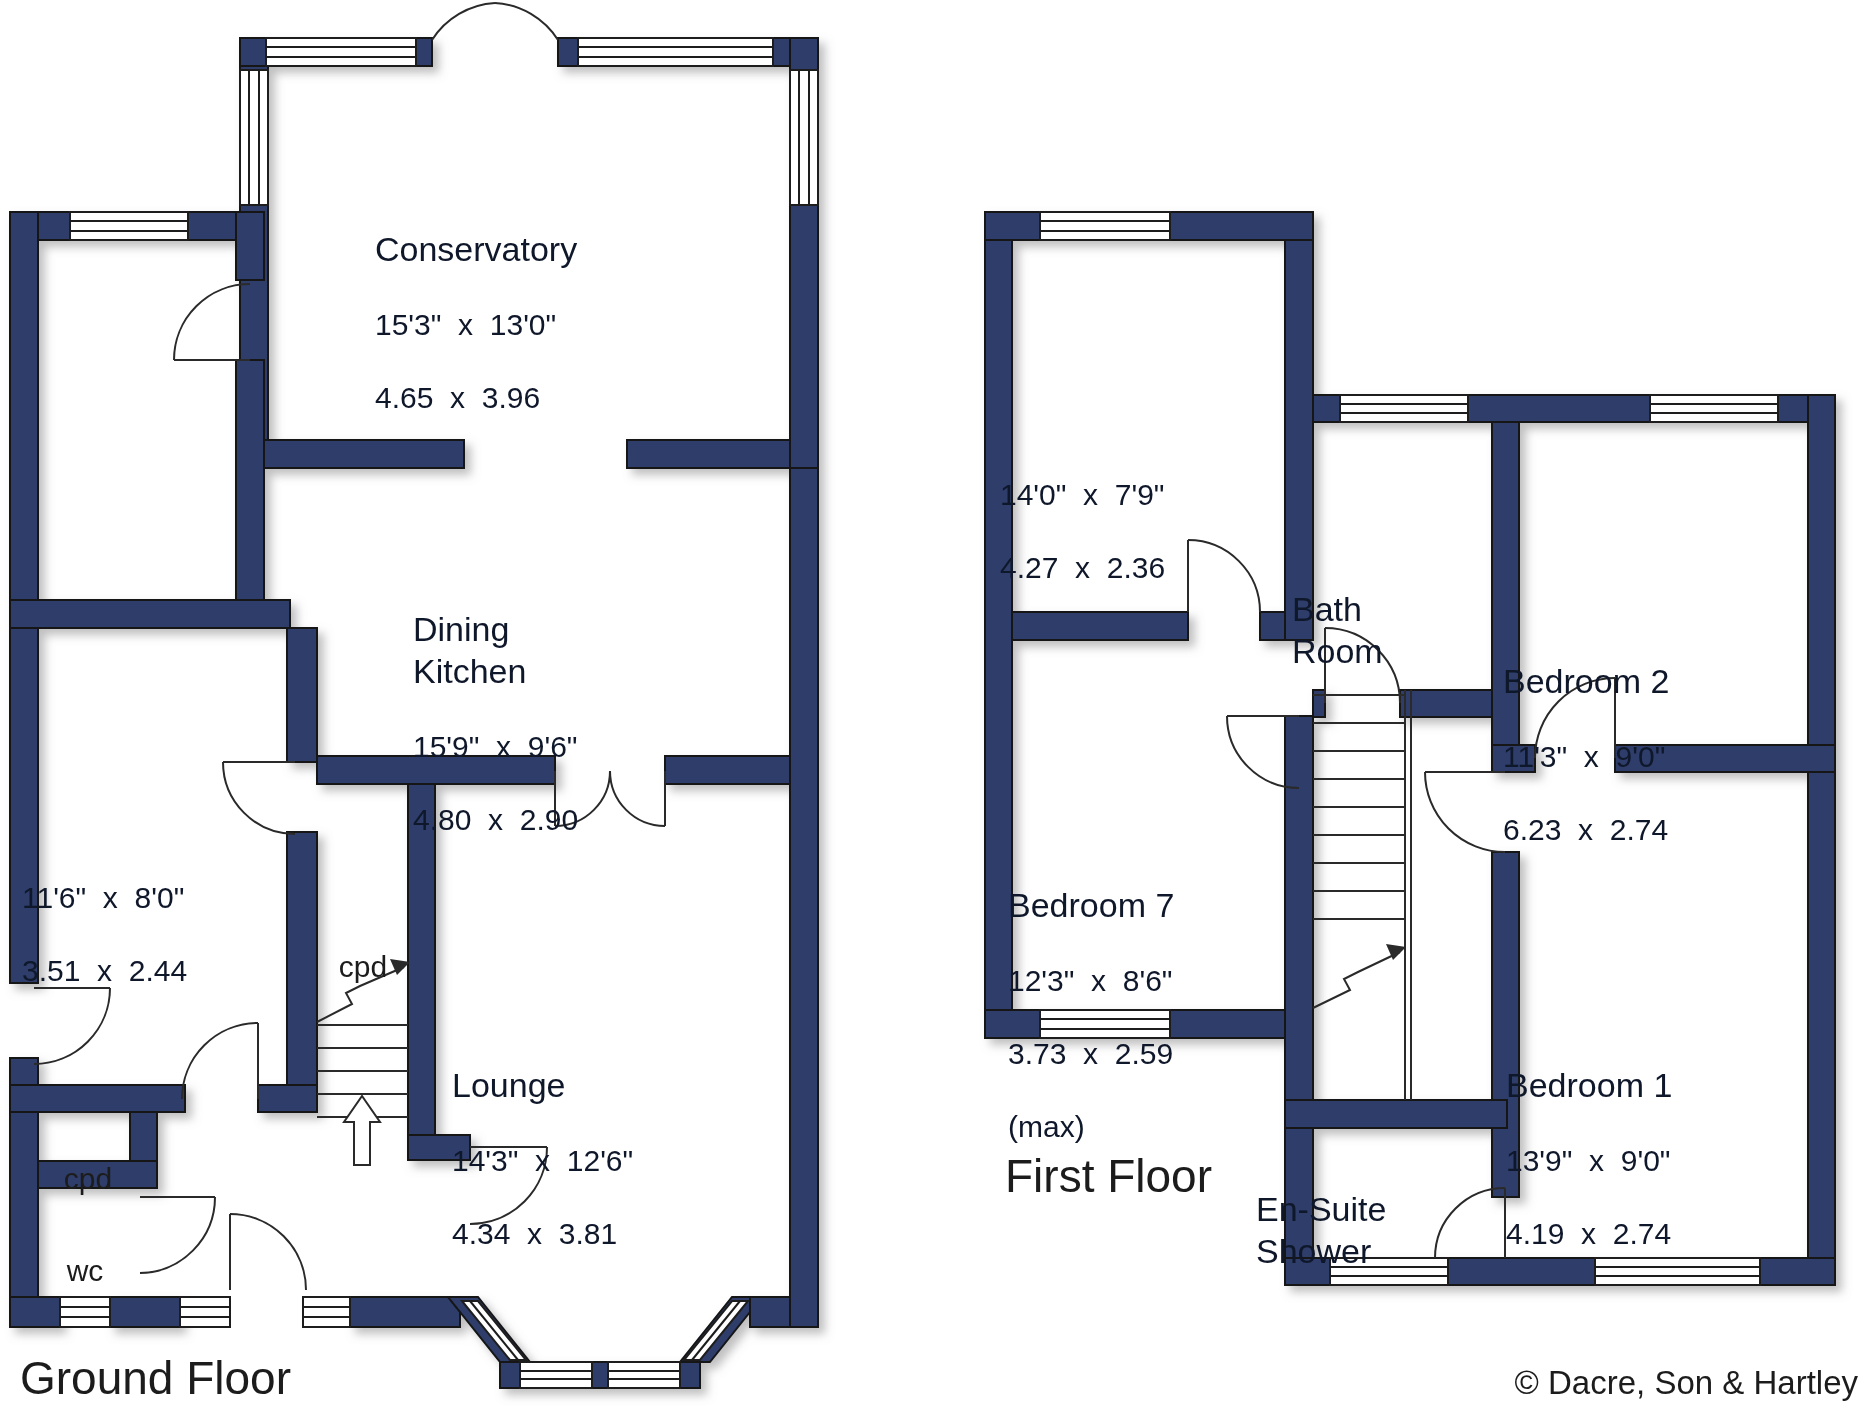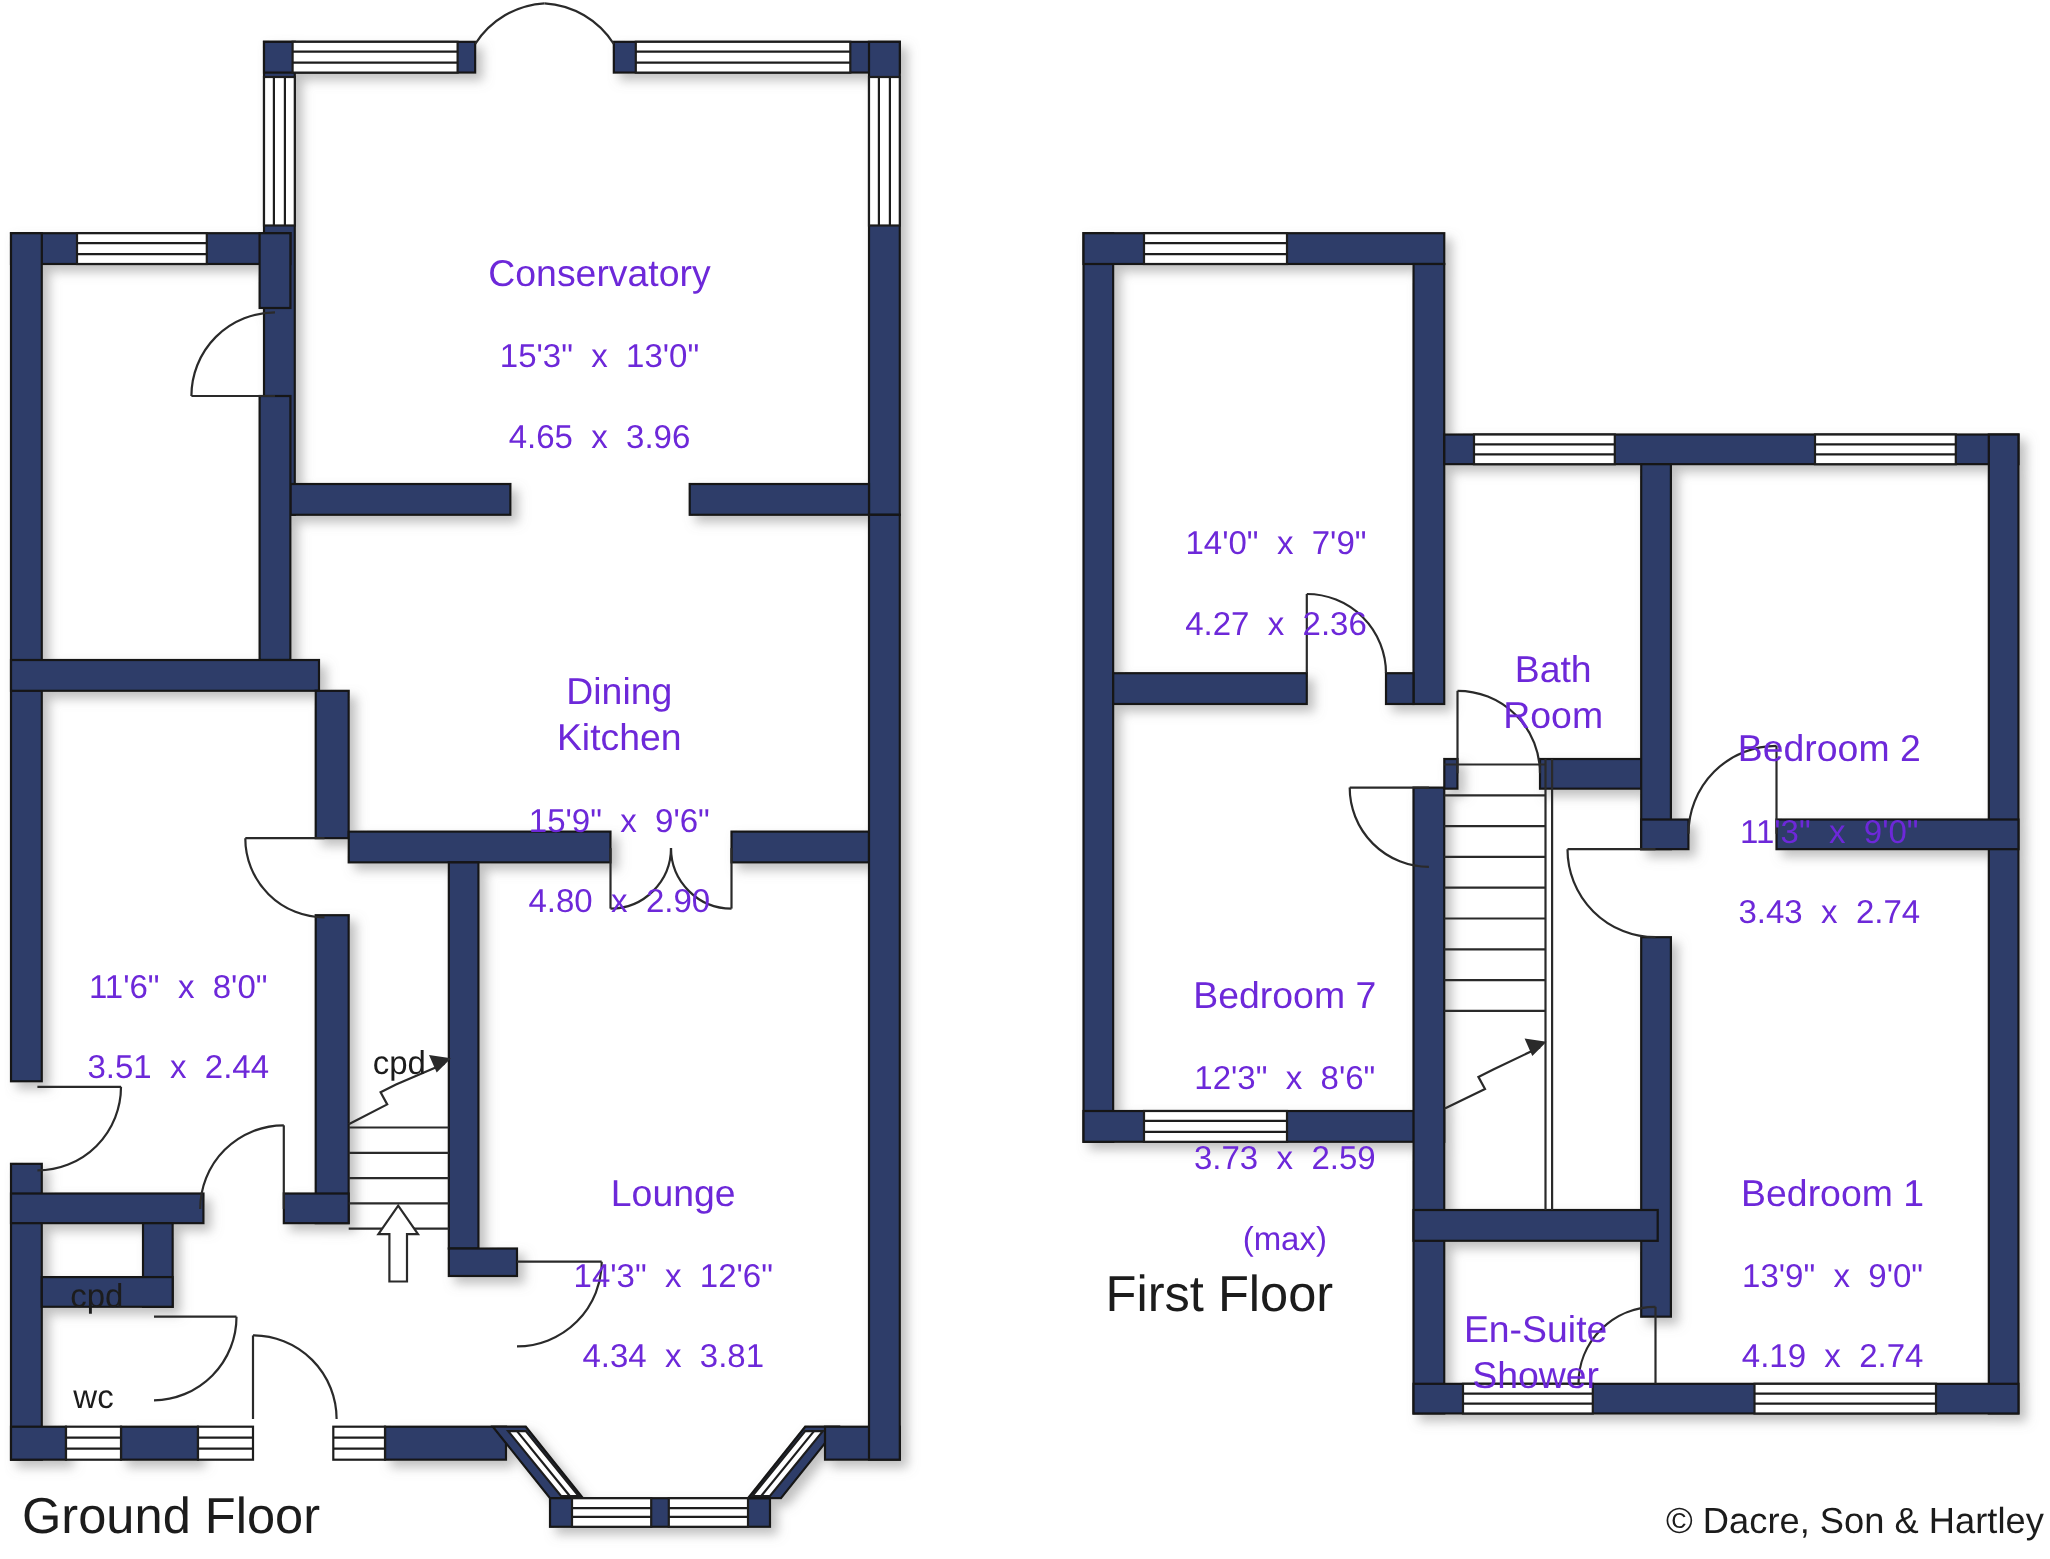--- a/index.html
+++ b/index.html
@@ -7,23 +7,22 @@
     position:relative;
     width:1864px;height:1417px;
     background:#ffffff;
     font-family:"Liberation Sans", sans-serif;
     color:#1c1c1c;
     overflow:hidden;
   }
   #plan-svg{position:absolute;left:0;top:0;}
   .room-label{
     position:absolute;
-    text-align:center;
     white-space:pre-wrap;
-    color:#6d28d9;
+    color:#0f172a;
   }
   .room-name{font-size:34px;line-height:42px;}
   .room-dims{font-size:30px;line-height:37px;}
   .room-dims:empty{display:none;}
   .room-note{font-size:30px;line-height:37px;}
   .room-note:empty{display:none;}
   .small-label{position:absolute;font-size:30px;line-height:34px;text-align:center;white-space:pre;margin-top:36px;}
   .floor-label{position:absolute;font-size:46px;line-height:52px;}
   .copyright{position:absolute;font-size:33px;line-height:38px;text-align:right;margin-left:28px;}
 </style>
@@ -322,21 +321,21 @@
   </div>
 
   <div class="room-label" style="left:1292px;top:552px;width:240px">
     <div class="room-name">Bath
 Room</div>
   </div>
 
   <div class="room-label" style="left:1503px;top:624px;width:320px">
     <div class="room-name">Bedroom 2</div>
     <div class="room-dims">11'3"  x  9'0"</div>
-    <div class="room-dims">3.43  x  2.74</div>
+    <div class="room-dims">6.23  x  2.74</div>
   </div>
 
   <div class="room-label" style="left:1008px;top:848px;width:320px">
     <div class="room-name">Bedroom 7</div>
     <div class="room-dims">12'3"  x  8'6"</div>
     <div class="room-dims">3.73  x  2.59</div>
     <div class="room-note">(max)</div>
   </div>
 
   <div class="room-label" style="left:1506px;top:1028px;width:320px">

